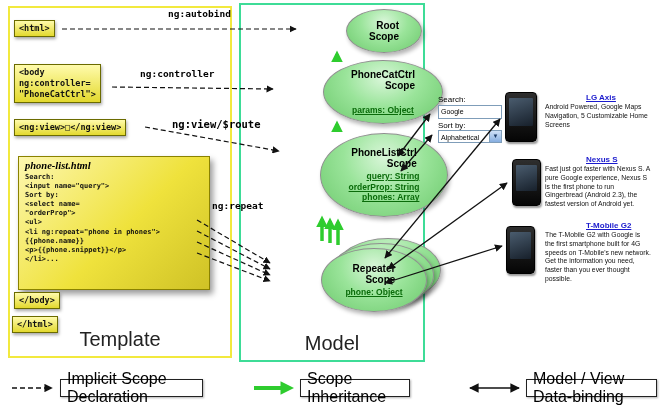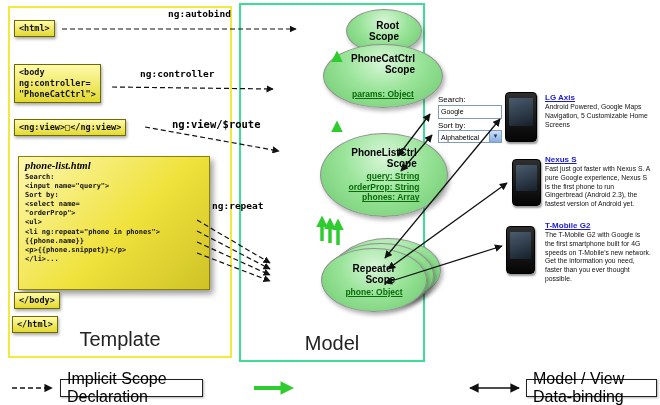--- a/index.html
+++ b/index.html
@@ -56,21 +56,21 @@
     background:radial-gradient(ellipse at 50% 28%, #d9f6d9 0%, #9ae49a 45%, #6cc96c 100%);
     border:1px solid #8f8f8f;
     box-shadow:2px 3px 4px rgba(0,0,0,0.3);
     display:flex; flex-direction:column; align-items:center; justify-content:center;
     text-align:right;
     margin-left:45px;
   }
   .scope-title { font-size:10px; font-weight:bold; line-height:1.1; white-space:pre-line; color:#000; }
   .scope-props { font-size:8.5px; font-weight:bold; line-height:1.25; white-space:pre-line; color:#0a6b0a; margin-top:2px;text-decoration:underline; }
   .scope-root      { left:301px; top:9px;  width:74px;  height:42px; }
-  .scope-cat       { left:278px; top:44px; width:118px; height:62px;gap:12px; }
+  .scope-cat       { left:278px; top:60px; width:118px; height:62px;gap:12px; }
   .scope-list      { left:275px; top:133px; width:126px; height:82px; }
   .scope-rep-b2    { left:290px; top:238px; width:104px; height:62px; }
   .scope-rep-b1    { left:283px; top:243px; width:104px; height:62px; }
   .scope-repeater  { left:276px; top:248px; width:104px; height:62px; }
   .view-small-label { position:absolute; font-size:8px; color:#000; }
   .search-label { left:438px; top:95px; }
   .sort-label   { left:438px; top:121px; }
   .mock-input {
     position:absolute; left:438px; top:105px; width:58px; height:12px;
     background:#fff; border:1px solid #7f9db9; font-size:7px; line-height:12px;
@@ -94,21 +94,21 @@
   }
   .phone-img .scr {
     position:absolute; left:3px; right:3px; top:5px; height:58%;
     background:linear-gradient(160deg, #4a5c6e, #17202b); border-radius:1px;
   }
   .phone-1 { left:505px; top:92px;  width:30px; height:48px; }
   .phone-2 { left:512px; top:159px; width:27px; height:45px; }
   .phone-3 { left:506px; top:226px; width:27px; height:46px; }
   .phone-name {
     position:absolute; color:#1a1acd; font-weight:bold; font-size:8px;
-    text-decoration:underline; cursor:pointer;
+    text-decoration:underline; cursor:pointer;margin-left:41px;
   }
   .name-1 { left:545px; top:93px; }
   .name-2 { left:545px; top:155px; }
   .name-3 { left:545px; top:221px; }
   .phone-desc {
     position:absolute; width:106px; font-size:6.8px; line-height:1.3; color:#111;
   }
   .desc-1 { left:545px; top:103px; }
   .desc-2 { left:545px; top:165px; }
   .desc-3 { left:545px; top:231px; }
@@ -209,20 +209,21 @@
     </div>
 
   <div class="phone-name name-1">LG Axis</div>
   <div class="phone-desc desc-1">Android Powered, Google Maps Navigation, 5 Customizable Home Screens</div>
   <div class="phone-name name-2">Nexus S</div>
   <div class="phone-desc desc-2">Fast just got faster with Nexus S. A pure Google experience, Nexus S is the first phone to run Gingerbread (Android 2.3), the fastest version of Android yet.</div>
   <div class="phone-name name-3">T-Mobile G2</div>
   <div class="phone-desc desc-3">The T-Mobile G2 with Google is the first smartphone built for 4G speeds on T-Mobile's new network. Get the information you need, faster than you ever thought possible.</div>
 
   <div class="legend-box legend-1">Implicit Scope Declaration</div>
+  <div class="legend-box legend-2">Scope Inheritance</div>
   <div class="legend-box legend-3">Model / View Data-binding</div>
 
   <svg class="overlay" viewBox="0 0 660 405">
     <defs>
       <marker id="mA" viewBox="0 0 10 10" refX="9" refY="5" markerWidth="6" markerHeight="6" orient="auto-start-reverse">
         <path d="M0,0 L10,5 L0,10 z" fill="#111"></path>
       </marker>
       <marker id="mG" viewBox="0 0 10 10" refX="7" refY="5" markerWidth="3.4" markerHeight="3.4" orient="auto">
         <path d="M0,0 L10,5 L0,10 z" fill="#2ecc2e"></path>
       </marker>

